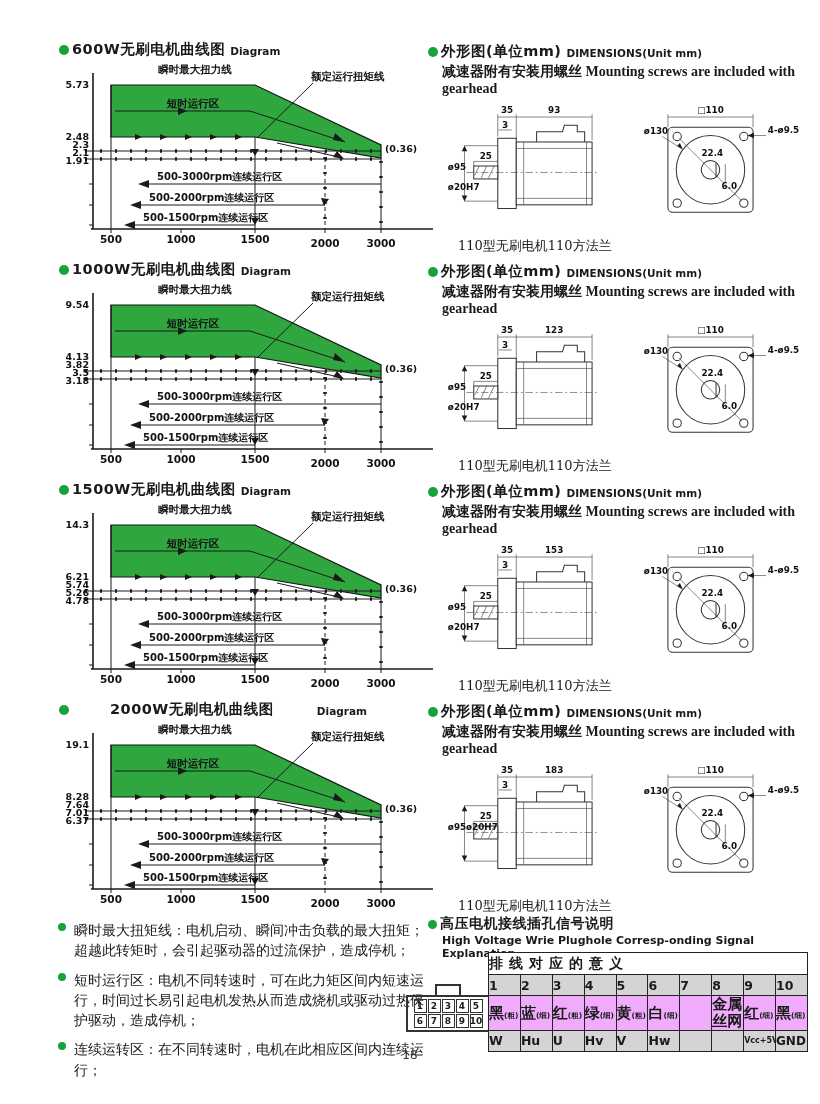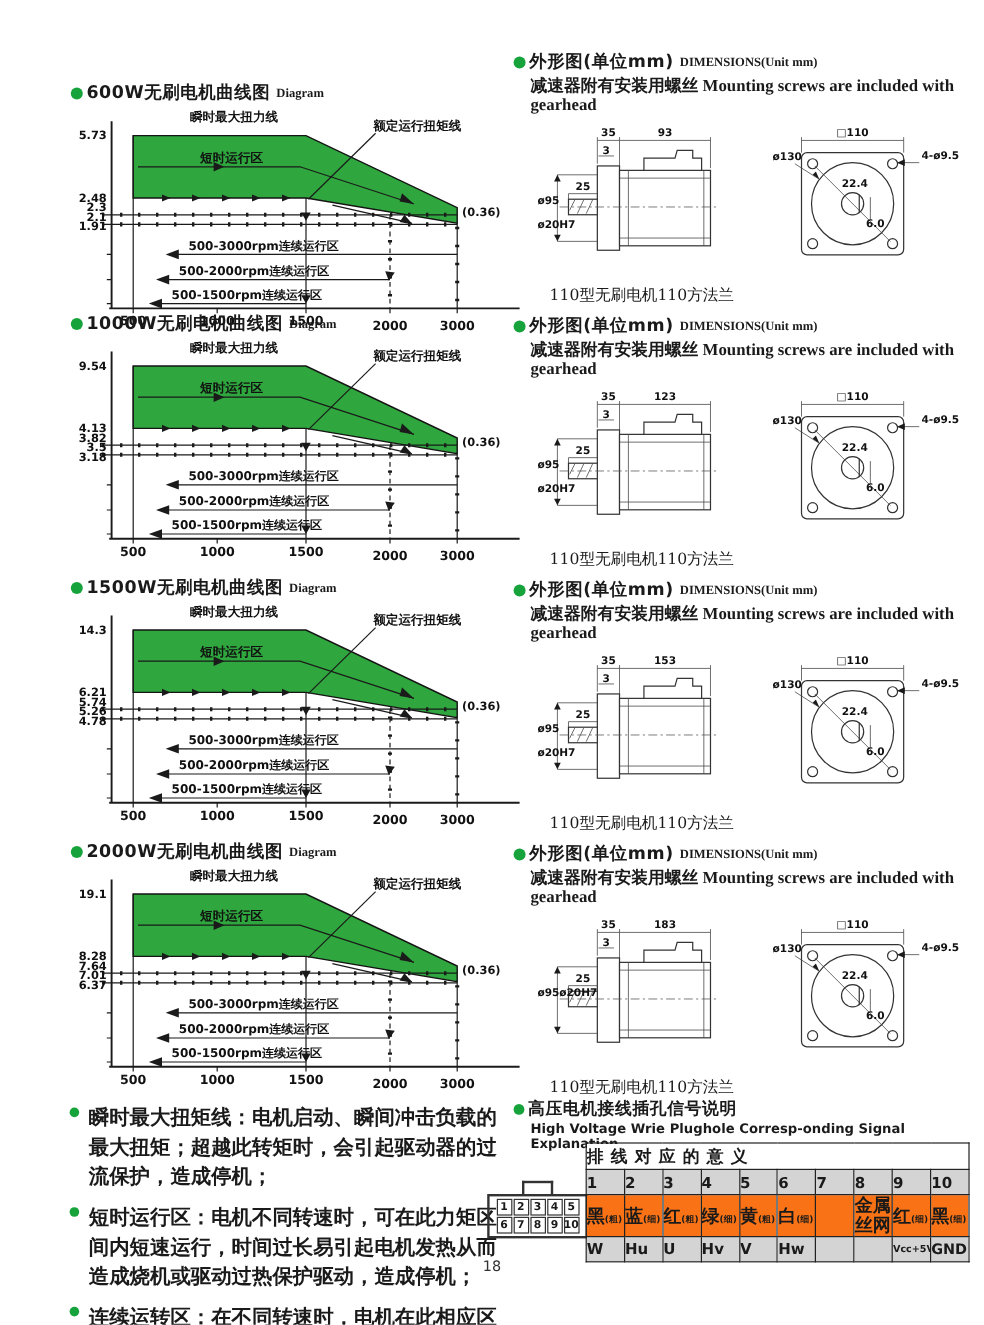--- a/index.html
+++ b/index.html
@@ -3,21 +3,21 @@
 <meta charset="utf-8">
 <style>
   html,body{margin:0;padding:0;}
   body{width:820px;height:1104px;background:#fff;position:relative;
        font-family:"DejaVu Sans","Liberation Sans",sans-serif;color:#1a1a1a;}
   .abs{position:absolute;}
   
   .sec-title{display:flex;align-items:center;}
   .dot{width:10px;height:10px;border-radius:50%;background:#17a33c;display:inline-block;margin-right:3px;flex:0 0 auto;}
   .t-cn{font-size:14.5px;font-weight:bold;letter-spacing:.5px;}
-  .t-en{font-size:10.5px;font-weight:bold;margin-left:5px;margin-top:2px;font-family:Liberation Serif, serif;}
+  .t-en{font-size:10.5px;font-weight:bold;margin-left:5px;margin-top:2px;}
   
   .chart-svg{display:block;margin-top:2px;}
   .band{fill:#2fa63e;stroke:#151515;stroke-width:1.2;}
   .ax{stroke:#1a1a1a;stroke-width:1.6;fill:none;}
   .thin{stroke:#1a1a1a;stroke-width:1;fill:none;}
   .dash{stroke:#1a1a1a;stroke-width:1;stroke-dasharray:4 3;fill:none;}
   .dots{stroke:#1a1a1a;stroke-width:3.4;stroke-dasharray:2 13;fill:none;}
   .tri{fill:#1a1a1a;stroke:none;}
   svg text{fill:#111;}
   .ylab{font-size:9.5px;font-weight:bold;}
@@ -31,50 +31,50 @@
   .drawings{display:flex;margin:8px 0 0 18px;align-items:flex-start;}
   .draw{stroke:#333;stroke-width:1.1;fill:none;}
   .drawf{stroke:#333;stroke-width:1.1;fill:#fff;}
   .drawthin{stroke:#444;stroke-width:0.7;fill:none;}
   .cl{stroke:#555;stroke-width:0.7;stroke-dasharray:8 3 2 3;fill:none;}
   .dlab{font-size:9.5px;font-weight:bold;}
   .dim-caption{font-family:"DejaVu Serif","Liberation Serif",serif;font-size:13px;margin-left:30px;width:200px;text-align:left;margin-top:2px;}
   
   .note{display:flex;margin-bottom:9px;}
   .ndot{width:8px;height:8px;border-radius:50%;background:#17a33c;flex:0 0 auto;margin:3px 8px 0 0;}
-  .ntext{font-size:17px;font-weight:bold;line-height:1.45;}
+  .ntext{font-size:14px;font-weight:normal;line-height:1.45;}
   
   .sig-title-cn{display:flex;align-items:center;}
   .sig-title-cn .cn{font-size:14px;font-weight:bold;letter-spacing:.5px;}
   .sig-title-en{font-size:11px;font-weight:bold;margin:1px 0 0 14px;}
   table.sig-table{border-collapse:collapse;table-layout:fixed;width:320px;}
   table.sig-table td{border:1.5px solid #222;padding:0;overflow:hidden;}
   td.t-head{font-size:14px;font-weight:bold;letter-spacing:6px;height:21px;background:#fff;}
   tr.t-pins td{background:#d4d4d4;font-size:12.5px;font-weight:bold;height:20px;}
-  tr.t-wires td{background:#f97316;height:31px;vertical-align:middle;}
+  tr.t-wires td{background:#f0abfc;height:31px;vertical-align:middle;}
   .wc{font-size:15px;font-weight:bold;}
   .ws{font-size:7.5px;font-weight:bold;}
   .mesh{font-size:15px;font-weight:bold;line-height:1.1;display:inline-block;}
   tr.t-sigs td{background:#d4d4d4;font-size:12.5px;font-weight:bold;height:20px;}
   tr.t-sigs td.small{font-size:8px;}
   tr.t-sigs td.gnd{font-size:12px;}
   
   .connector{width:84px;}
   .conn-tab{width:22px;height:9px;border:2.5px solid #333;border-bottom:none;margin:0 auto;}
   .conn-body{border:2.5px solid #333;padding:2px;}
   .conn-row{display:flex;gap:1px;justify-content:center;}
   .conn-row + .conn-row{margin-top:1px;}
   .conn-cell{width:11px;height:12px;border:1.5px solid #333;font-size:9px;font-weight:bold;
              display:flex;align-items:center;justify-content:center;}
   .page-num{width:820px;text-align:center;font-size:12px;color:#333;}
 </style>
 </head>
 <body>
 
-<div class="abs" style="left:45px;top:40px;width:392px;margin-top:28px;">
+<div class="abs" style="left:45px;top:40px;width:392px;">
   <div class="sec-title" style="margin-left:14px;">
     <span class="dot"></span>
     <span class="t-cn">600W无刷电机曲线图</span>
     <span class="t-en">Diagram</span>
   </div>
   <svg class="chart-svg" viewBox="0 0 392 198" width="392" height="198">
     <g>
       <polygon class="band" points="66,24 210,24 336,84 336,97 210,76 66,76"></polygon>
       <line class="thin" x1="66" y1="24" x2="66" y2="168"></line>
       <line class="thin" x1="40" y1="90" x2="336" y2="90"></line>
@@ -271,21 +271,21 @@
     <text class="ylab" x="44" y="103" text-anchor="end">4.78</text>
     <text class="xlab" x="66" y="182" text-anchor="middle">500</text>
     <text class="xlab" x="136" y="182" text-anchor="middle">1000</text>
     <text class="xlab" x="210" y="182" text-anchor="middle">1500</text>
     <text class="xlab" x="280" y="186" text-anchor="middle">2000</text>
     <text class="xlab" x="336" y="186" text-anchor="middle">3000</text>
   </svg>
 </div>
 
 <div class="abs" style="left:45px;top:700px;width:392px;">
-  <div class="sec-title" style="margin-left:14px;">
+  <div class="sec-title" style="margin-left:14px;gap:38px;">
     <span class="dot"></span>
     <span class="t-cn">2000W无刷电机曲线图</span>
     <span class="t-en">Diagram</span>
   </div>
   <svg class="chart-svg" viewBox="0 0 392 198" width="392" height="198">
     <g>
       <polygon class="band" points="66,24 210,24 336,84 336,97 210,76 66,76"></polygon>
       <line class="thin" x1="66" y1="24" x2="66" y2="168"></line>
       <line class="thin" x1="40" y1="90" x2="336" y2="90"></line>
         <line class="dots" x1="40" y1="90" x2="336" y2="90"></line>

